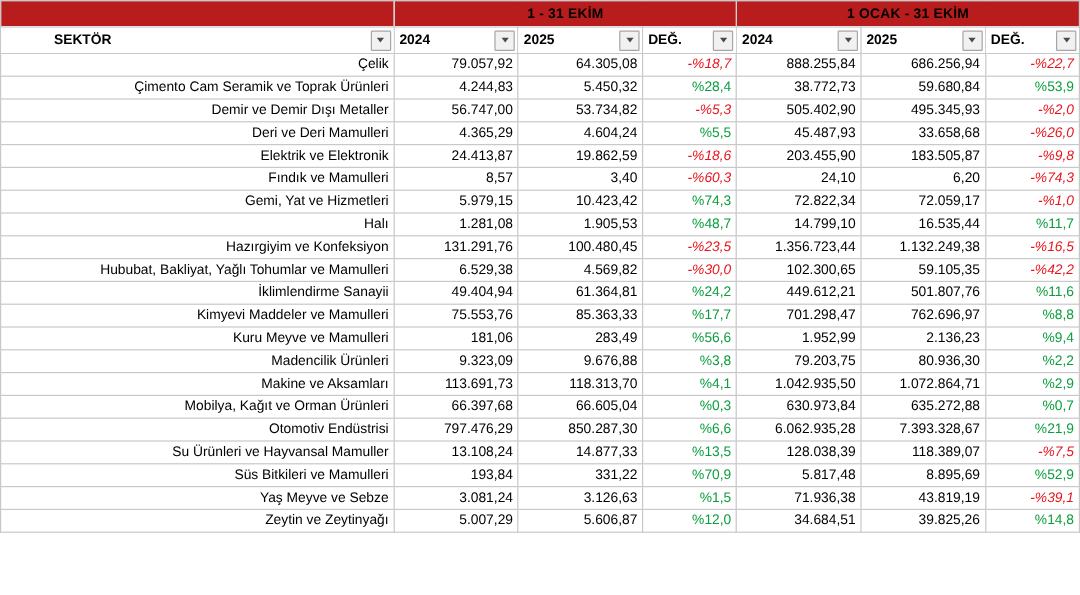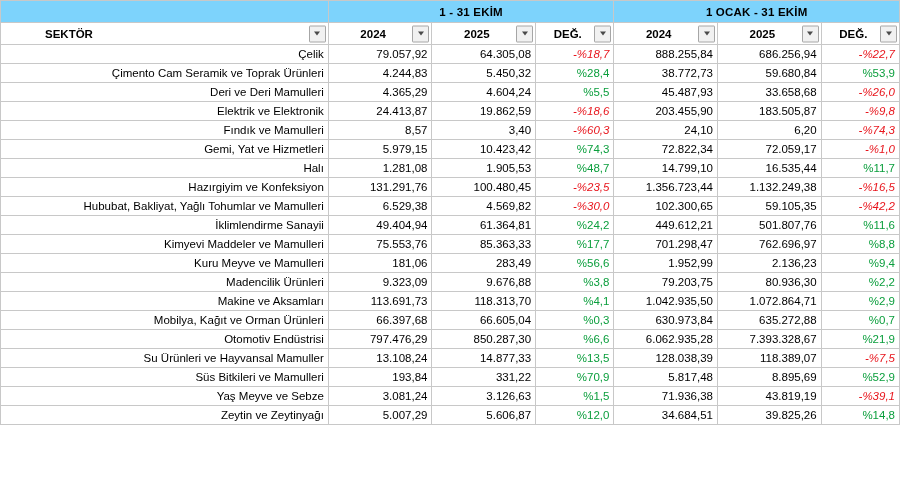--- a/index.html
+++ b/index.html
@@ -31,40 +31,40 @@
     vertical-align: middle;
   }
   
   col.c-sector { width: 310px; }
   col.c-num    { width: 98px; }
   col.c-pct    { width: 74px; }
 
   
   tr.group-row td {
     height: 22px;
-    background: #7dd3fc;
+    background: #b91c1c;
     text-align: center;
     font-weight: bold;
     font-size: 11.5px;
     letter-spacing: 0.2px;
   }
   td.blank-corner {
     border-left: 1px solid #c8c8c8;
     border-top: 1px solid #c8c8c8;
   }
   
   tr.head-row td {
     height: 22px;
     background: #ffffff;
     font-weight: bold;
     position: relative;
     padding-right: 18px;
   }
   tr.head-row td.lbl-left { text-align: left; padding-left: 44px; }
-  tr.head-row td.lbl-right { text-align: center; }
+  tr.head-row td.lbl-right { text-align: left; }
 
   .filter-btn {
     position: absolute;
     top: 50%;
     right: 2px;
     transform: translateY(-50%);
     width: 15px;
     height: 15px;
     background: #f1f1f1;
     border: 1px solid #a6a6a6;
@@ -164,20 +164,29 @@
       <tr>
         <td class="sector">Çimento Cam Seramik ve Toprak Ürünleri</td>
         <td class="num">4.244,83</td>
         <td class="num">5.450,32</td>
         <td class="pct pos">%28,4</td>
         <td class="num">38.772,73</td>
         <td class="num">59.680,84</td>
         <td class="pct pos">%53,9</td>
       </tr>
       <tr>
+        <td class="sector">Demir ve Demir Dışı Metaller</td>
+        <td class="num">56.747,00</td>
+        <td class="num">53.734,82</td>
+        <td class="pct neg">-%5,3</td>
+        <td class="num">505.402,90</td>
+        <td class="num">495.345,93</td>
+        <td class="pct neg">-%2,0</td>
+      </tr>
+      <tr>
         <td class="sector">Deri ve Deri Mamulleri</td>
         <td class="num">4.365,29</td>
         <td class="num">4.604,24</td>
         <td class="pct pos">%5,5</td>
         <td class="num">45.487,93</td>
         <td class="num">33.658,68</td>
         <td class="pct neg">-%26,0</td>
       </tr>
       <tr>
         <td class="sector">Elektrik ve Elektronik</td>

